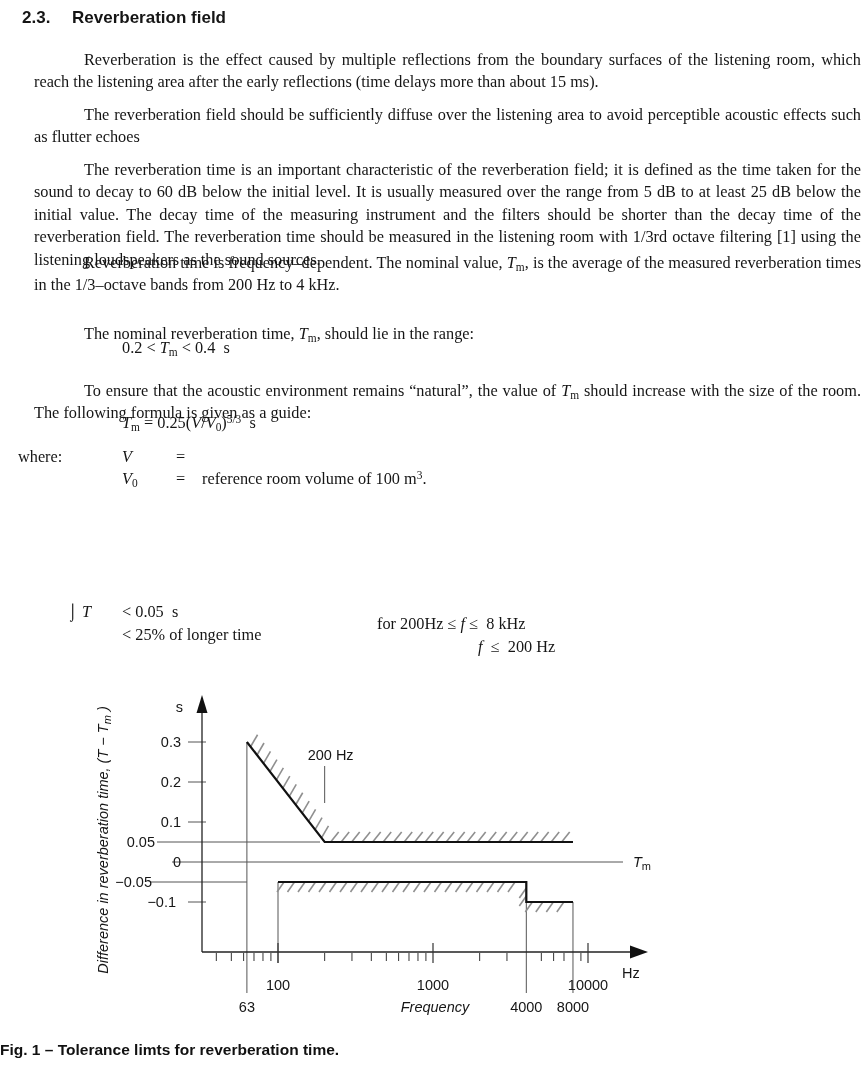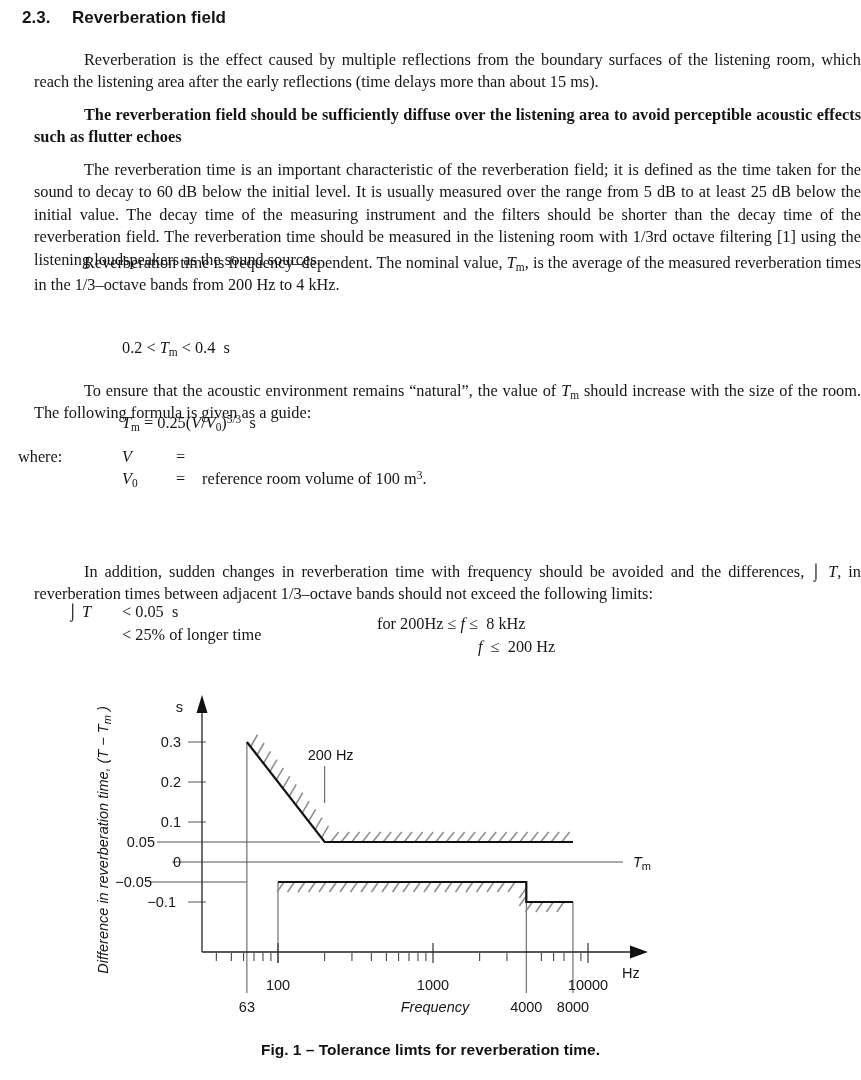--- a/index.html
+++ b/index.html
@@ -16,57 +16,57 @@
   .where-row{margin-left:104px;display:flex;}
   .where-sym{width:54px;}
   .where-eq{width:26px;}
   .limit-row{position:relative;margin-left:104px;min-height:23px;}
   .limit-sym{position:absolute;left:-54px;top:0;}
   .limit-cond-1{position:absolute;left:255px;top:12px;}
   .limit-cond-2{position:absolute;left:356px;top:12px;text-align:center;}
   .figure{position:absolute;top:690px;left:0;width:861px;}
   .figure svg{display:block;}
   svg text{font-family:"Liberation Sans",sans-serif;font-size:14.5px;fill:#161616;}
-  .caption{margin-top:14px;text-align:center;font-family:"Liberation Sans",sans-serif;
+  .caption{margin-top:14px;text-align:left;font-family:"Liberation Sans",sans-serif;
            font-weight:bold;font-size:15.5px;color:#111;}
 </style>
 </head>
 <body>
 
 <div class="page">
 
   <div class="blk heading" style="top:7px;">
     <span class="num">2.3.</span><span>Reverberation field</span>
   </div>
 
   <p class="blk para" style="top:33px;">Reverberation is the effect caused by multiple reflections from the boundary surfaces of the listening room, which reach the listening area after the early reflections (time delays more than about 15 ms).</p>
-  <p class="blk para" style="top:88px;font-weight:bold;">The reverberation field should be sufficiently diffuse over the listening area to avoid perceptible acoustic effects such as flutter echoes</p>
+  <p class="blk para" style="top:88px;">The reverberation field should be sufficiently diffuse over the listening area to avoid perceptible acoustic effects such as flutter echoes</p>
   <p class="blk para" style="top:143px;">The reverberation time is an important characteristic of the reverberation field; it is defined as the time taken for the sound to decay to 60 dB below the initial level. It is usually measured over the range from 5 dB to at least 25 dB below the initial value. The decay time of the measuring instrument and the filters should be shorter than the decay time of the reverberation field. The reverberation time should be measured in the listening room with 1/3rd octave filtering [1] using the listening loudspeakers as the sound sources.</p>
   <p class="blk para" style="top:236px;">Reverberation time is frequency–dependent. The nominal value, <i>T</i><sub>m</sub>, is the average of the measured reverberation times in the 1/3–octave bands from 200 Hz to 4 kHz.</p>
+  <p class="blk para" style="top:307px;">The nominal reverberation time, <i>T</i><sub>m</sub>, should lie in the range:</p>
 
   <div class="blk eq" style="top:337px;">0.2 &lt; <i>T</i><sub>m</sub> &lt; 0.4 s</div>
 
   <p class="blk para" style="top:364px;">To ensure that the acoustic environment remains “natural”, the value of <i>T</i><sub>m</sub> should increase with the size of the room. The following formula is given as a guide:</p>
 
   <div class="blk eq" style="top:412px;"><i>T</i><sub>m</sub> = 0.25(<i>V</i>/<i>V</i><sub>0</sub>)<sup>5/3</sup> s</div>
 
   <div class="blk" style="top:446px;position:absolute;">
     <span class="where-label">where:</span>
     <div class="where-row">
       <span class="where-sym"><i>V</i></span>
       <span class="where-eq">=</span>
     </div>
     <div class="where-row">
       <span class="where-sym"><i>V</i><sub>0</sub></span>
       <span class="where-eq">=</span>
       <span>reference room volume of 100 m<sup>3</sup>.</span>
     </div>
   </div>
 
-  <p class="blk para" style="top:545px;">In addition, sudden changes in reverberation time with frequency should be avoided and the differences, ⌡ <i>T</i>, in reverberation times between adjacent 1/3–octave bands should not exceed the following limits:</p>
 
   <div class="blk" style="top:601px;position:absolute;">
     <div class="limit-row">
       <span class="limit-sym">⌡ <i>T</i></span>
       <span>&lt; 0.05 s</span>
       <span class="limit-cond-1">for 200Hz ≤ <i>f</i> ≤ 8 kHz</span>
     </div>
     <div class="limit-row">
       <span>&lt; 25% of longer time</span>
       <span class="limit-cond-2"><i>f</i> ≤ 200 Hz</span>

